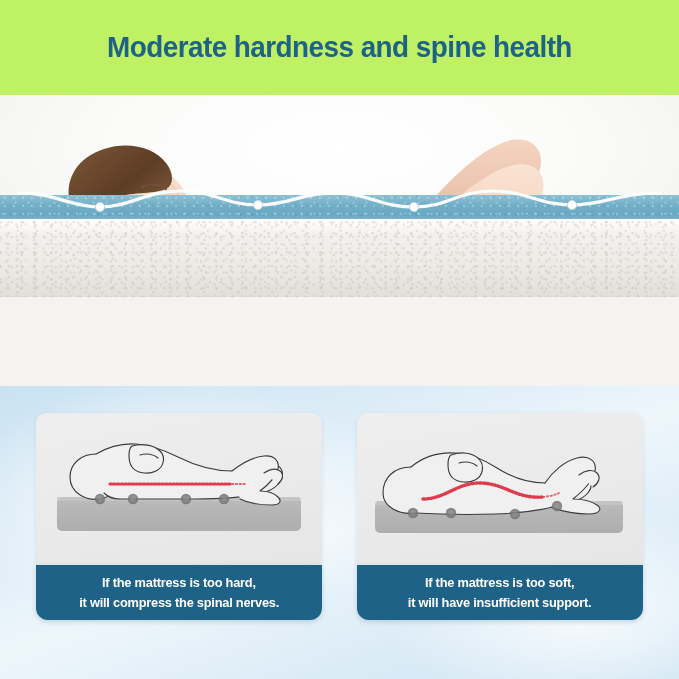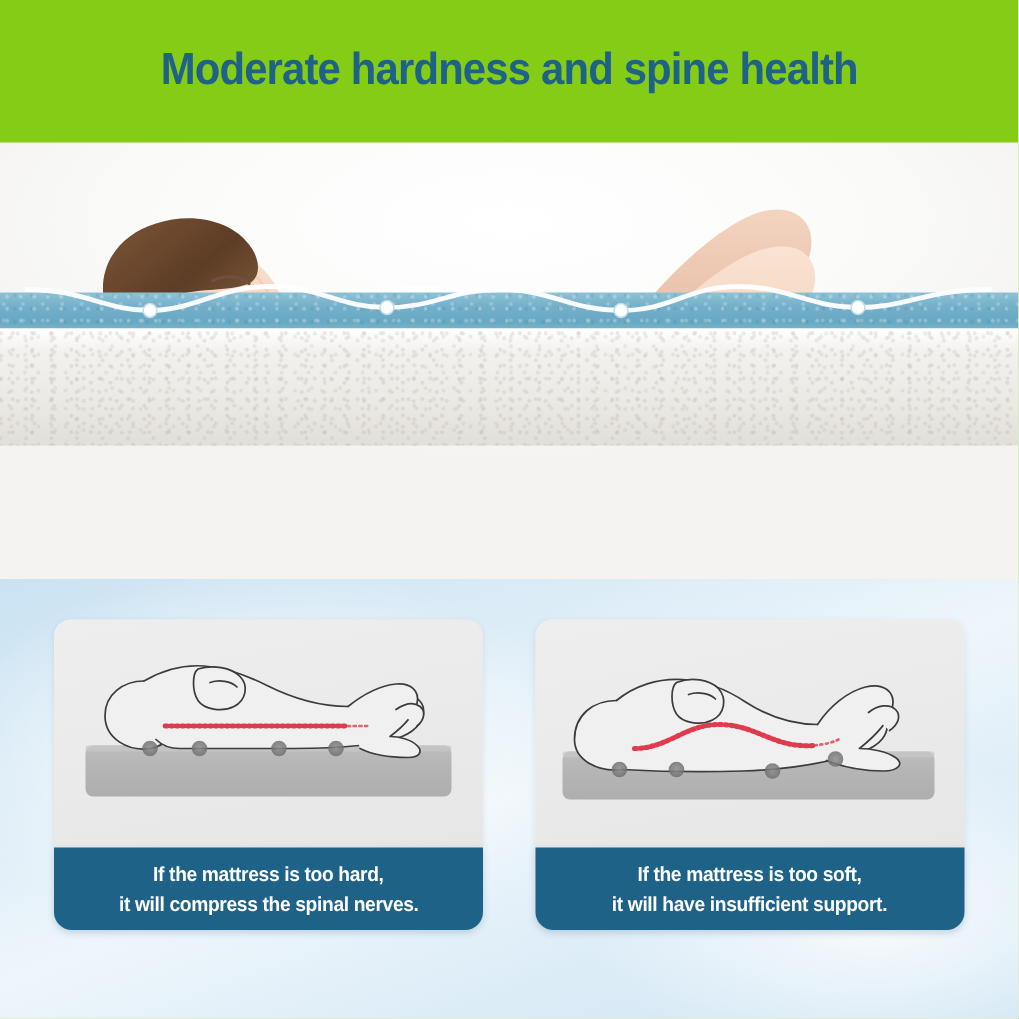--- a/index.html
+++ b/index.html
@@ -6,21 +6,21 @@
   html, body {
     width: 679px; height: 679px; overflow: hidden;
     font-family: "Liberation Sans", sans-serif;
     background: #f6f5f4;
   }
   #page { position: relative; width: 679px; height: 679px; overflow: hidden; background: #f6f5f4; }
 
   
   #hero {
     position: absolute; left: 0; top: 0; width: 679px; height: 386px;
-    background: #84cc16; overflow: hidden;
+    background: #bef264; overflow: hidden;
   }
   #title {
     position: absolute; left: 0; top: 30px; width: 679px;
     text-align: center;
     font-family: "Liberation Sans", sans-serif;
     font-size: 30px; font-weight: 700; letter-spacing: -0.6px;
     color: #1f6288;
     transform: scaleX(0.93); transform-origin: center;
     white-space: nowrap;
   }

